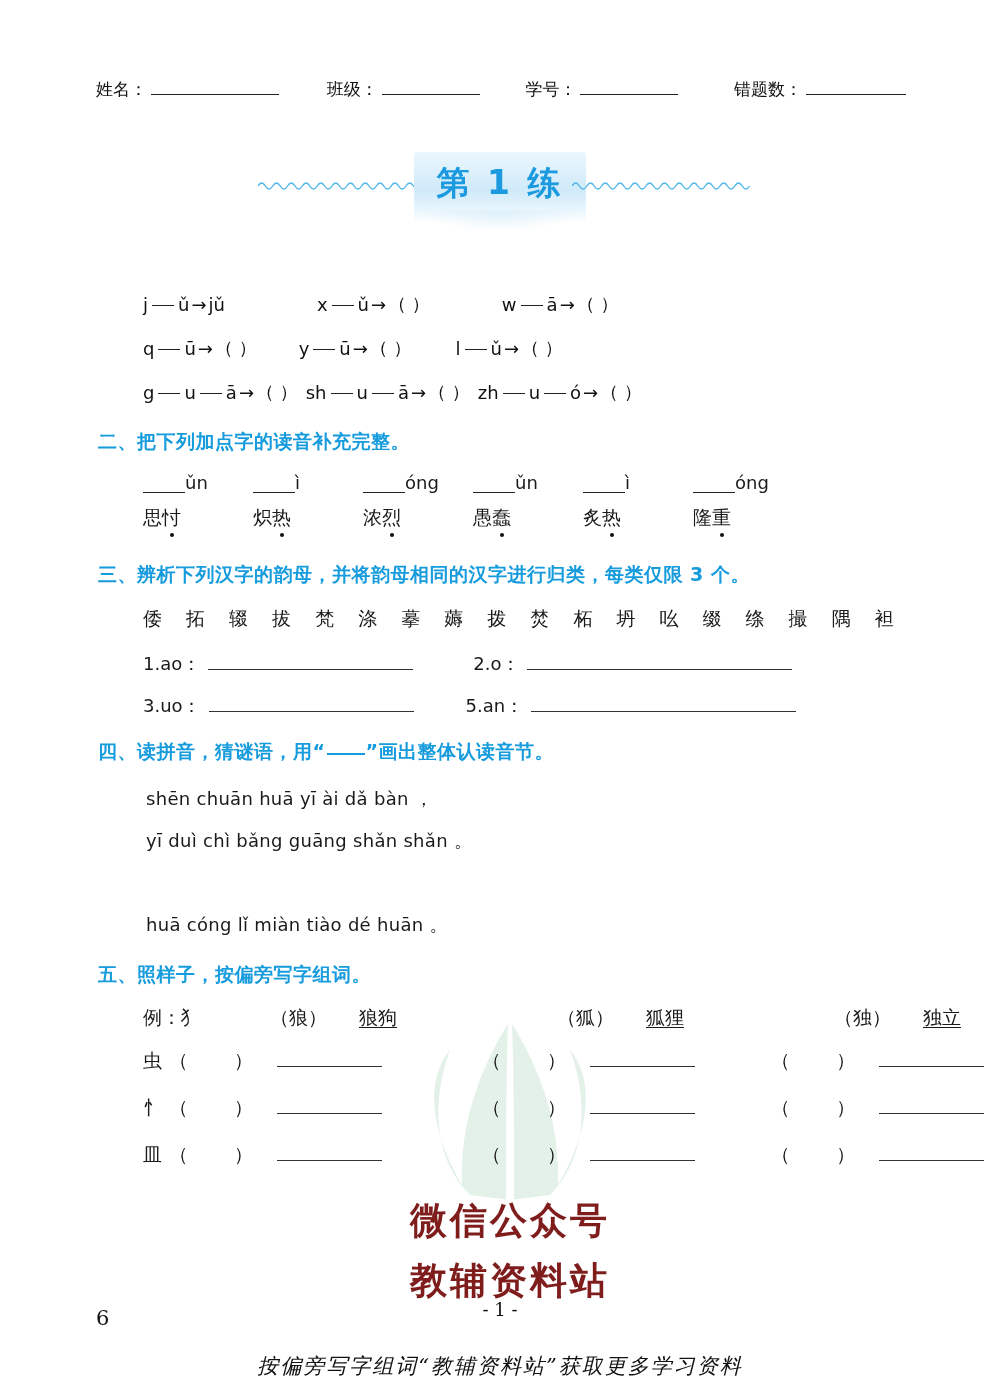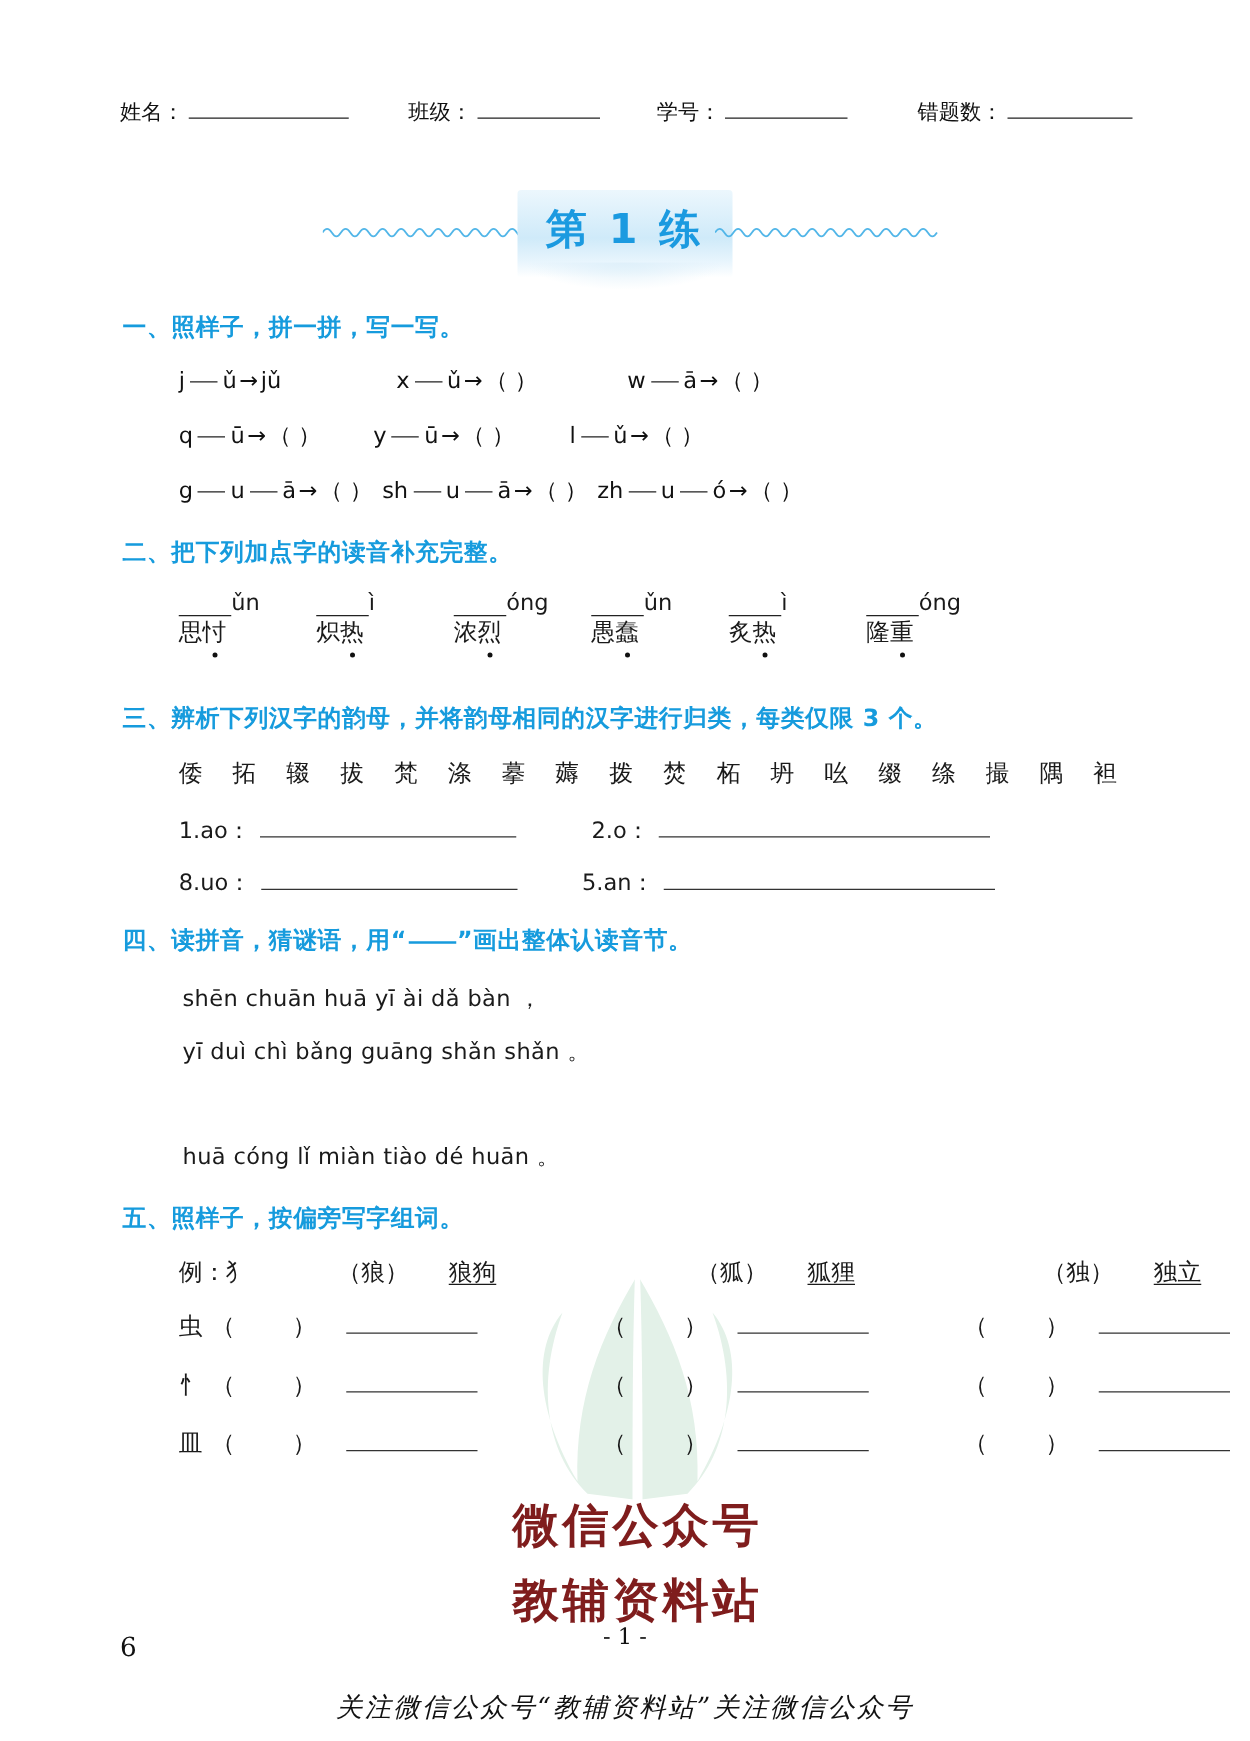--- a/index.html
+++ b/index.html
@@ -162,21 +162,21 @@
     font-family: "DejaVu Sans", sans-serif;
     font-size: 18px;
   }
   .s2-pin .cell { width: 110px; display: flex; align-items: flex-end; }
   .s2-pin .cell .ln {
     display: inline-block;
     width: 42px;
     border-bottom: 1px solid #222;
     height: 16px;
   }
-  .s2-words { display: flex; margin-top: 0; }
+  .s2-words { display: flex; margin-top: 12px; }
   .s2-words .cell {
     width: 110px;
     font-family: "DejaVu Serif", "Liberation Serif", serif;
     font-size: 19px;
     position: relative;
   }
   .s2-words .cell .dotted { position: relative; }
   .s2-words .cell .dotted::after {
     content: "";
     position: absolute;
@@ -331,21 +331,20 @@
     <div class="title-box">
       <div class="title-text">第 1 练</div>
     </div>
     <div class="wave right">
       <svg width="182" height="14" viewBox="0 0 182 14">
         <path d="M0 7 q3.7 -6 7.4 0 t7.4 0 t7.4 0 t7.4 0 t7.4 0 t7.4 0 t7.4 0 t7.4 0 t7.4 0 t7.4 0 t7.4 0 t7.4 0 t7.4 0 t7.4 0 t7.4 0 t7.4 0 t7.4 0 t7.4 0 t7.4 0 t7.4 0 t7.4 0 t7.4 0 t7.4 0 t7.4 0" fill="none" stroke="#52b6e8" stroke-width="1.4"></path>
       </svg>
     </div>
   </div>
 
-  <div class="sec-head" style="top:249px">一、照样子，拼一拼，写一写。</div>
 
   <div class="body-line py-row" style="left:143px; top:292px">
     <div class="py-item">
       <span>j</span>
       <span class="dash"></span>
       <span>ǔ</span>
       <span class="arr">→</span>
       <span>jǔ</span>
     </div>
     <span style="width:92px"></span>
@@ -486,21 +485,21 @@
     </div>
     <span style="width:60px"></span>
     <div class="ans-cell">
       <span class="lbl">2.o：</span>
       <span class="ln" style="width:265px"></span>
     </div>
   </div>
 
   <div class="ans-row" style="left:143px; top:694px">
     <div class="ans-cell">
-      <span class="lbl">8.uo：</span>
+      <span class="lbl">3.uo：</span>
       <span class="ln" style="width:205px"></span>
     </div>
     <span style="width:52px"></span>
     <div class="ans-cell">
       <span class="lbl">5.an：</span>
       <span class="ln" style="width:265px"></span>
     </div>
   </div>
 
   <div class="sec-head" style="top:739px">
@@ -575,15 +574,15 @@
     </div>
     <span style="width:76px"></span>
     <div class="rad-cell">
       <span class="pr">（        ）</span>
       <span class="ln"></span>
     </div>
   </div>
 
   <div class="page-num-left">6</div>
   <div class="page-num-center">- 1 -</div>
-  <div class="promo">关注微信公众号“教辅资料站”关注微信公众号</div>
+  <div class="promo">按偏旁写字组词“教辅资料站”获取更多学习资料</div>
 
 </div>
 
 </body></html>

